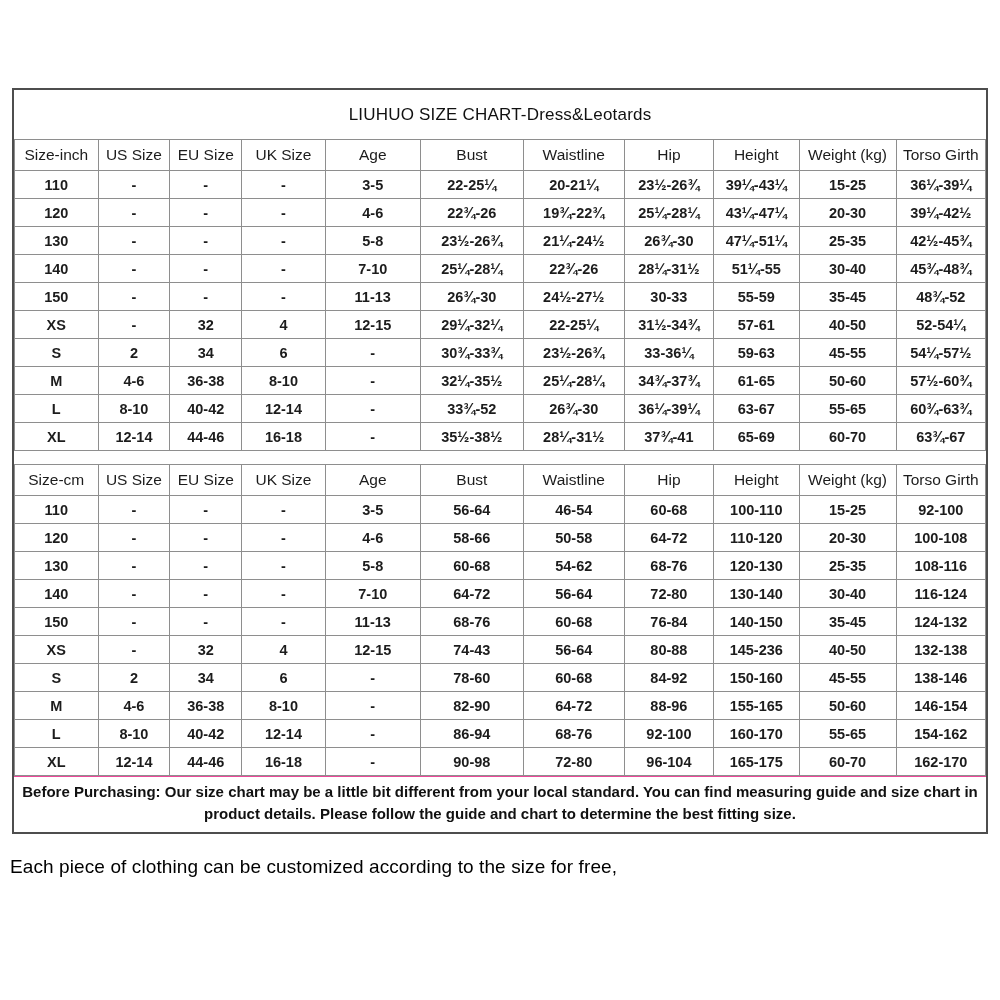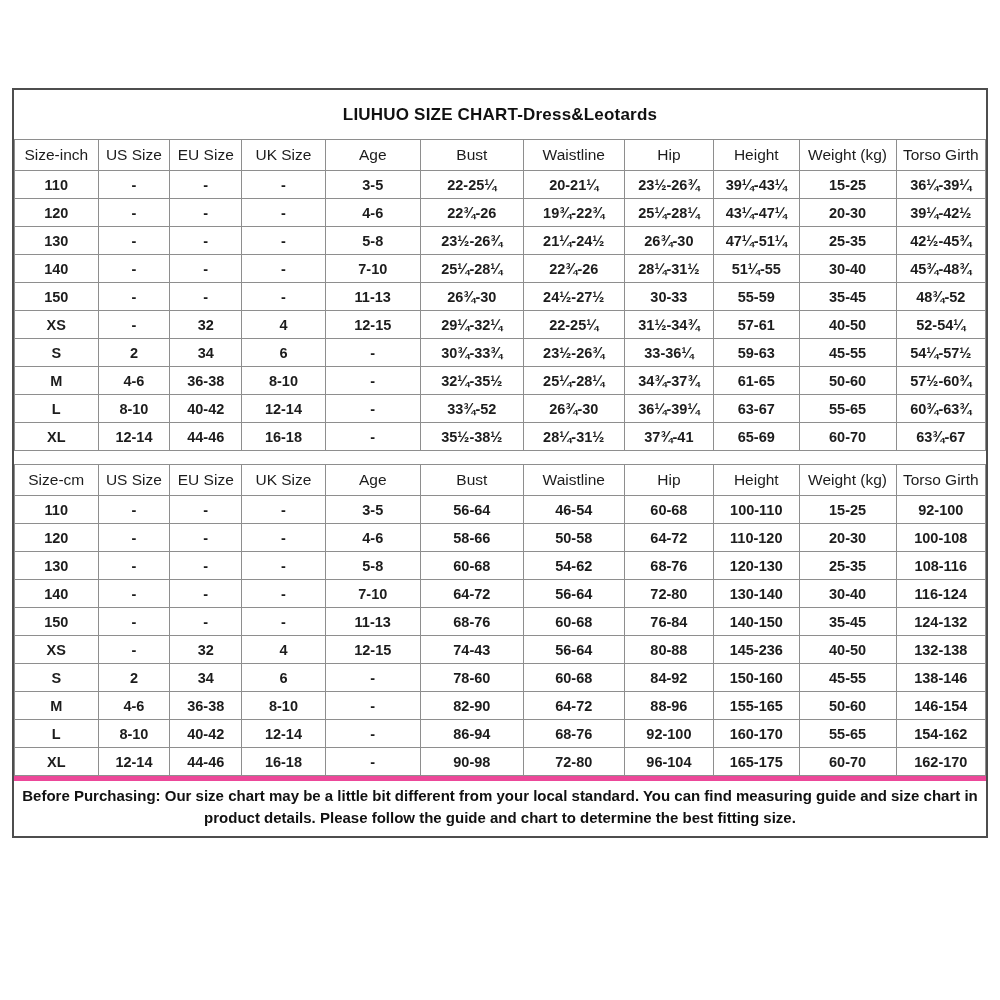--- a/index.html
+++ b/index.html
@@ -20,21 +20,21 @@
     top: 88px;
     width: 972px;
     border: 2px solid #4d4d4d;
     background: #ffffff;
   }
   .chart-title {
     height: 49px;
     display: flex;
     align-items: center;
     justify-content: center;
-    font-weight: bold;
+    font-weight: normal;
     font-size: 17px;
     letter-spacing: 0.2px;
     color: #111111;
   }
   table.size-table {
     width: 100%;
     border-collapse: collapse;
     table-layout: fixed;
   }
   table.size-table th,
@@ -55,21 +55,21 @@
   table.size-table td {
     height: 27px;
     font-size: 14.5px;
     font-weight: bold;
   }
   .table-spacer {
     height: 13px;
     background: #ffffff;
   }
   .note-box {
-    border-top: 5px solid #ec4899;
+    border-top: 1px solid #ec4899;
     padding: 4px 6px 7px 6px;
     text-align: center;
     font-weight: bold;
     font-size: 15px;
     line-height: 1.45;
     color: #111111;
   }
   .footer-text {
     position: absolute;
     left: 10px;
@@ -415,13 +415,14 @@
           <td>60-70</td>
           <td>162-170</td>
         </tr>
       </tbody>
   </table>
 
   <div class="note-box">Before Purchasing: Our size chart may be a little bit different from your local standard. You can find measuring guide and size chart in product details. Please follow the guide and chart to determine the best fitting size.</div>
 </div>
 
 <div class="footer-text">
+  <p>Each piece of clothing can be customized according to the size for free,</p>
 </div>
 
 </body></html>

